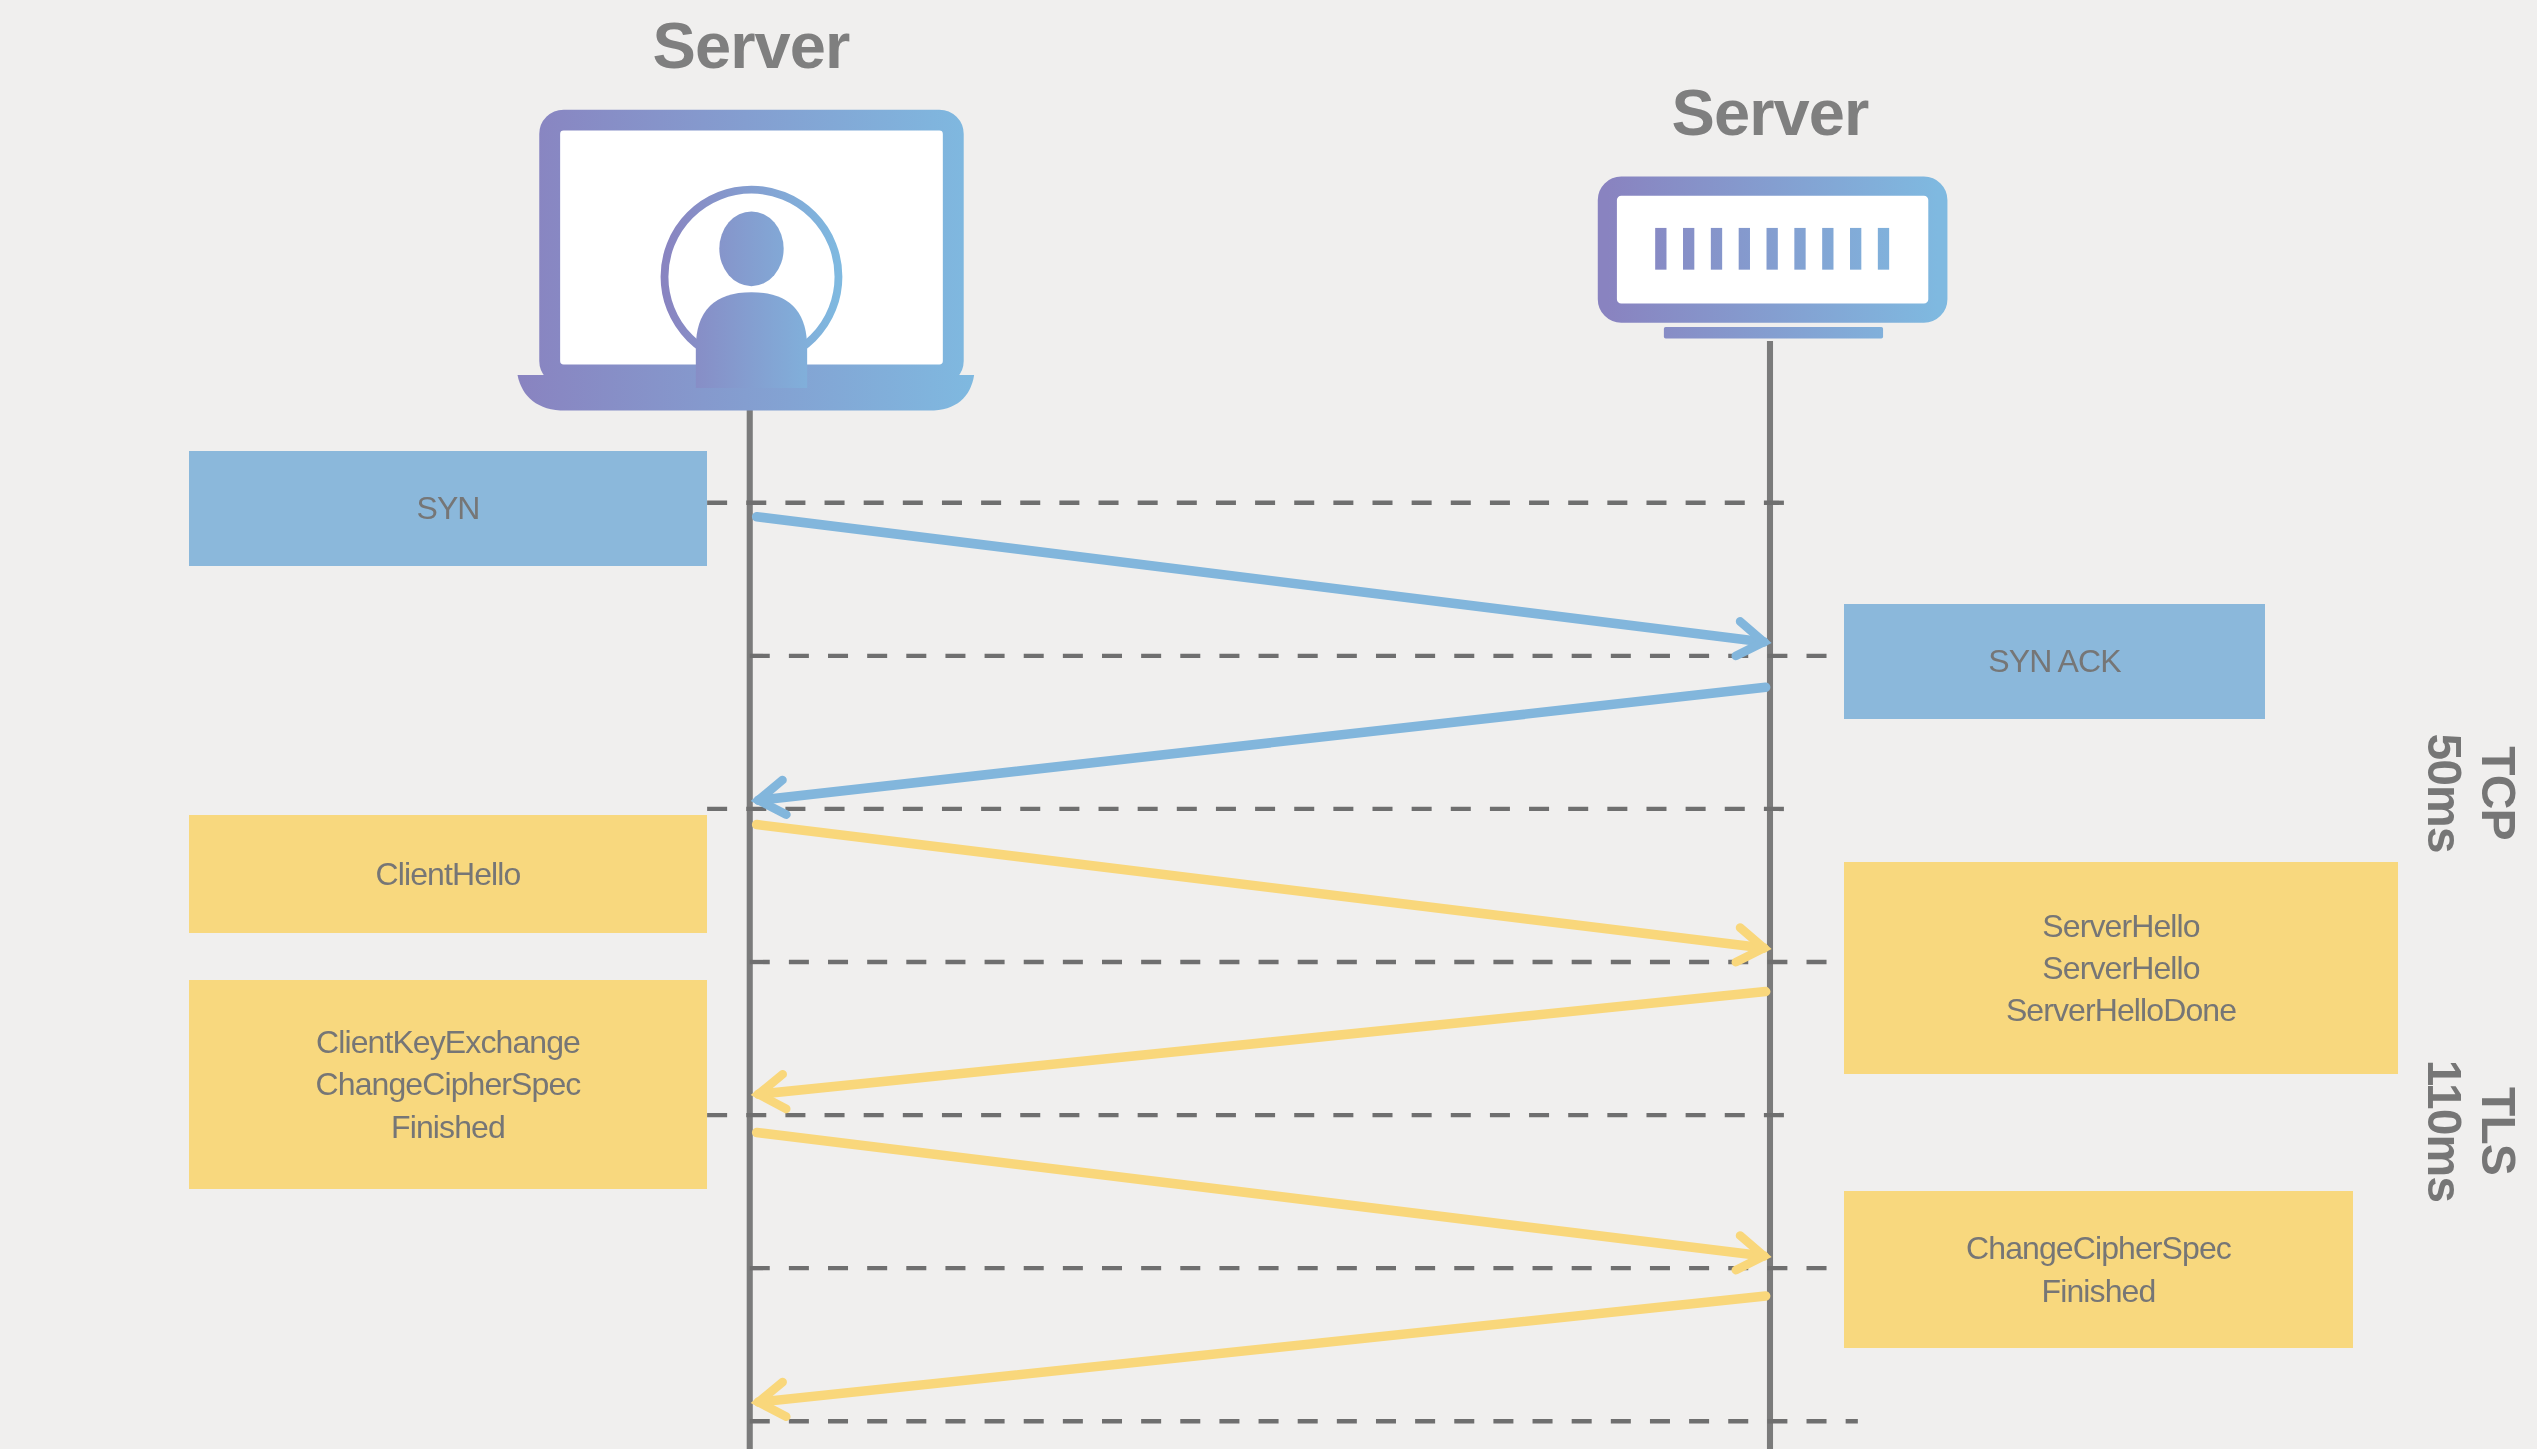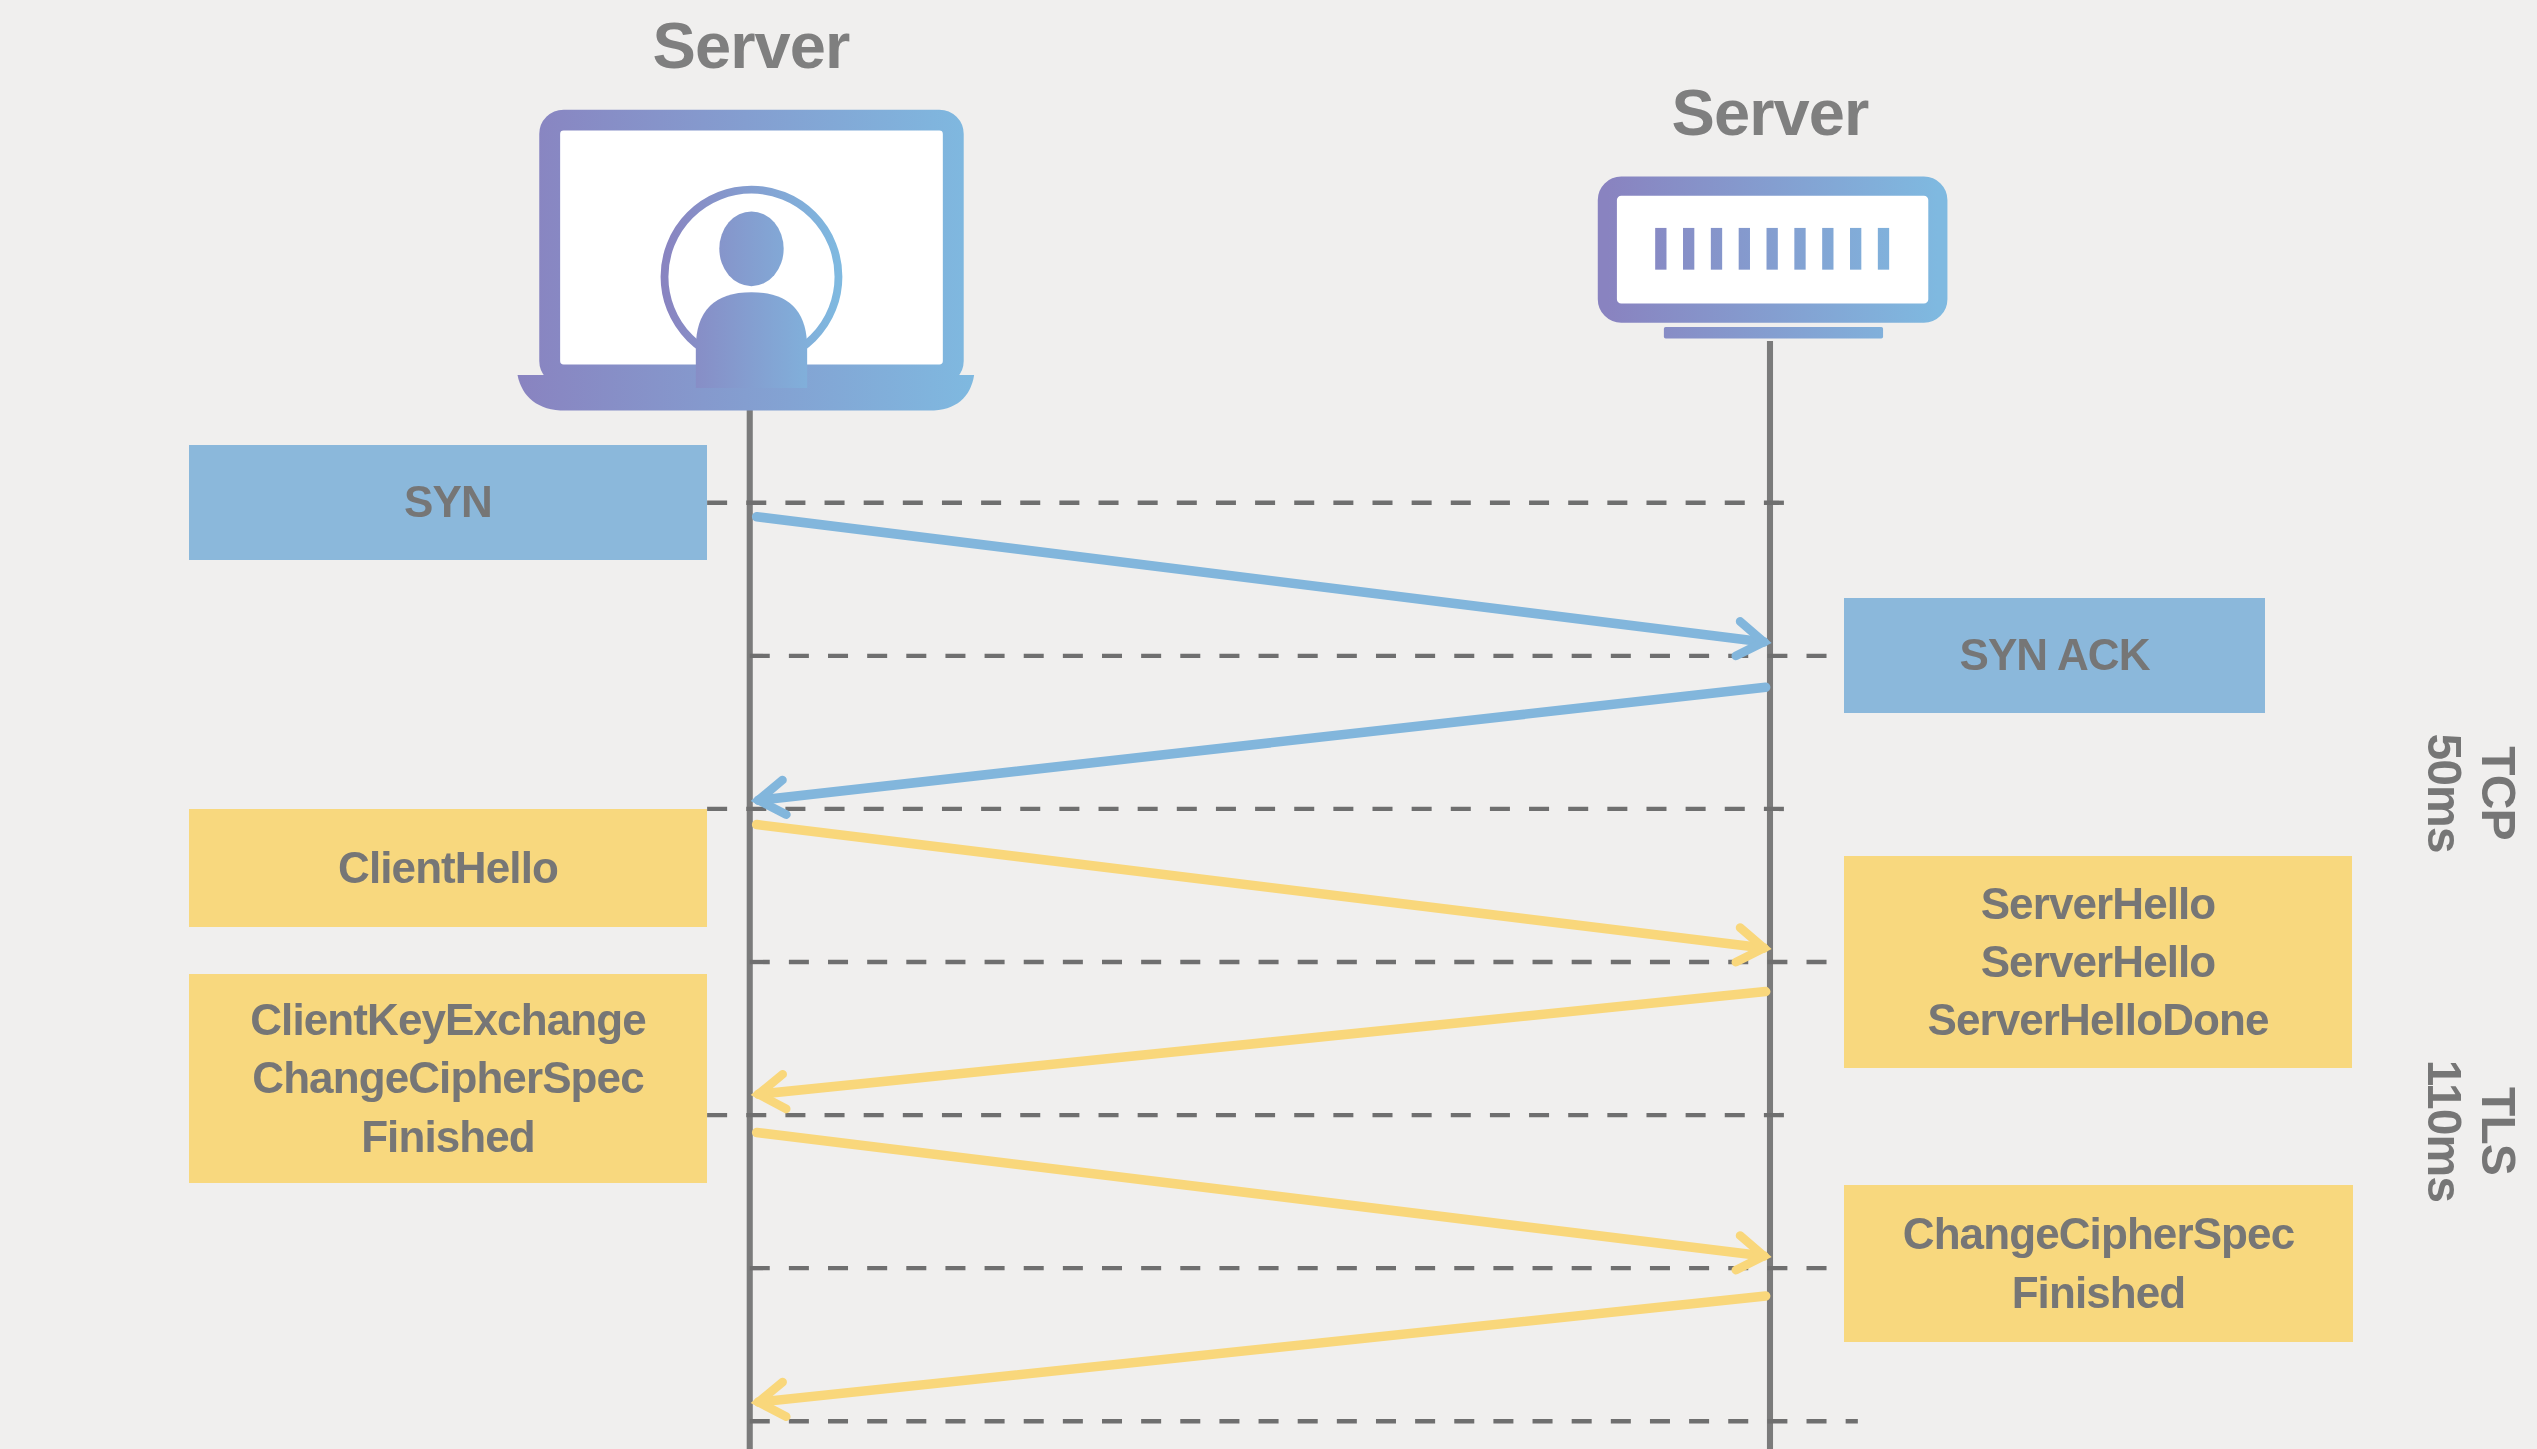--- a/index.html
+++ b/index.html
@@ -27,31 +27,31 @@
   .arrow{stroke-width:11;stroke-linecap:round;fill:none;}
   .arrow-tcp{stroke:var(--tcp-arrow);}
   .arrow-tls{stroke:var(--tls-arrow);}
   .actor-title{
     position:absolute;transform:translateX(-50%);
     font-weight:700;font-size:65px;line-height:1.1;color:var(--title-text);
     white-space:nowrap;letter-spacing:-0.9px;
   }
   .msg-box{
     position:absolute;display:flex;flex-direction:column;align-items:center;justify-content:center;
-    font-weight:700;font-size:44px;line-height:1.32;color:var(--label-text);
-    text-align:center;letter-spacing:-0.9px;
+    font-weight:400;font-size:32px;line-height:1.32;color:var(--label-text);
+    text-align:center;letter-spacing:-0.9px;margin-top:6px;
   }
   .msg-tcp{background:var(--tcp-message-fill);}
   .msg-tls{background:var(--tls-message-fill);}
   #box-syn{left:189px;top:445px;width:518px;height:115px;}
   #box-ack{left:189px;top:694px;width:518px;height:115px;}
   #box-client-hello{left:189px;top:809px;width:518px;height:118px;}
   #box-client-key-exchange{left:189px;top:974px;width:518px;height:209px;}
   #box-syn-ack{left:1844px;top:598px;width:421px;height:115px;}
-  #box-server-hello{left:1844px;top:856px;width:508px;height:212px;}
+  #box-server-hello{left:1844px;top:856px;width:554px;height:212px;}
   #box-change-cipher{left:1844px;top:1185px;width:509px;height:157px;}
   #title-client{left:751px;top:10.4px;}
   #title-server{left:1770px;top:77px;}
   .timing-label{
     position:absolute;transform:translate(-50%,-50%) rotate(90deg);
     font-weight:700;font-size:48px;line-height:1.12;color:var(--label-text);
     text-align:center;white-space:nowrap;letter-spacing:-0.9px;
   }
   #timing-tcp{left:2471px;top:793px;}
   #timing-tls{left:2471px;top:1131px;}

